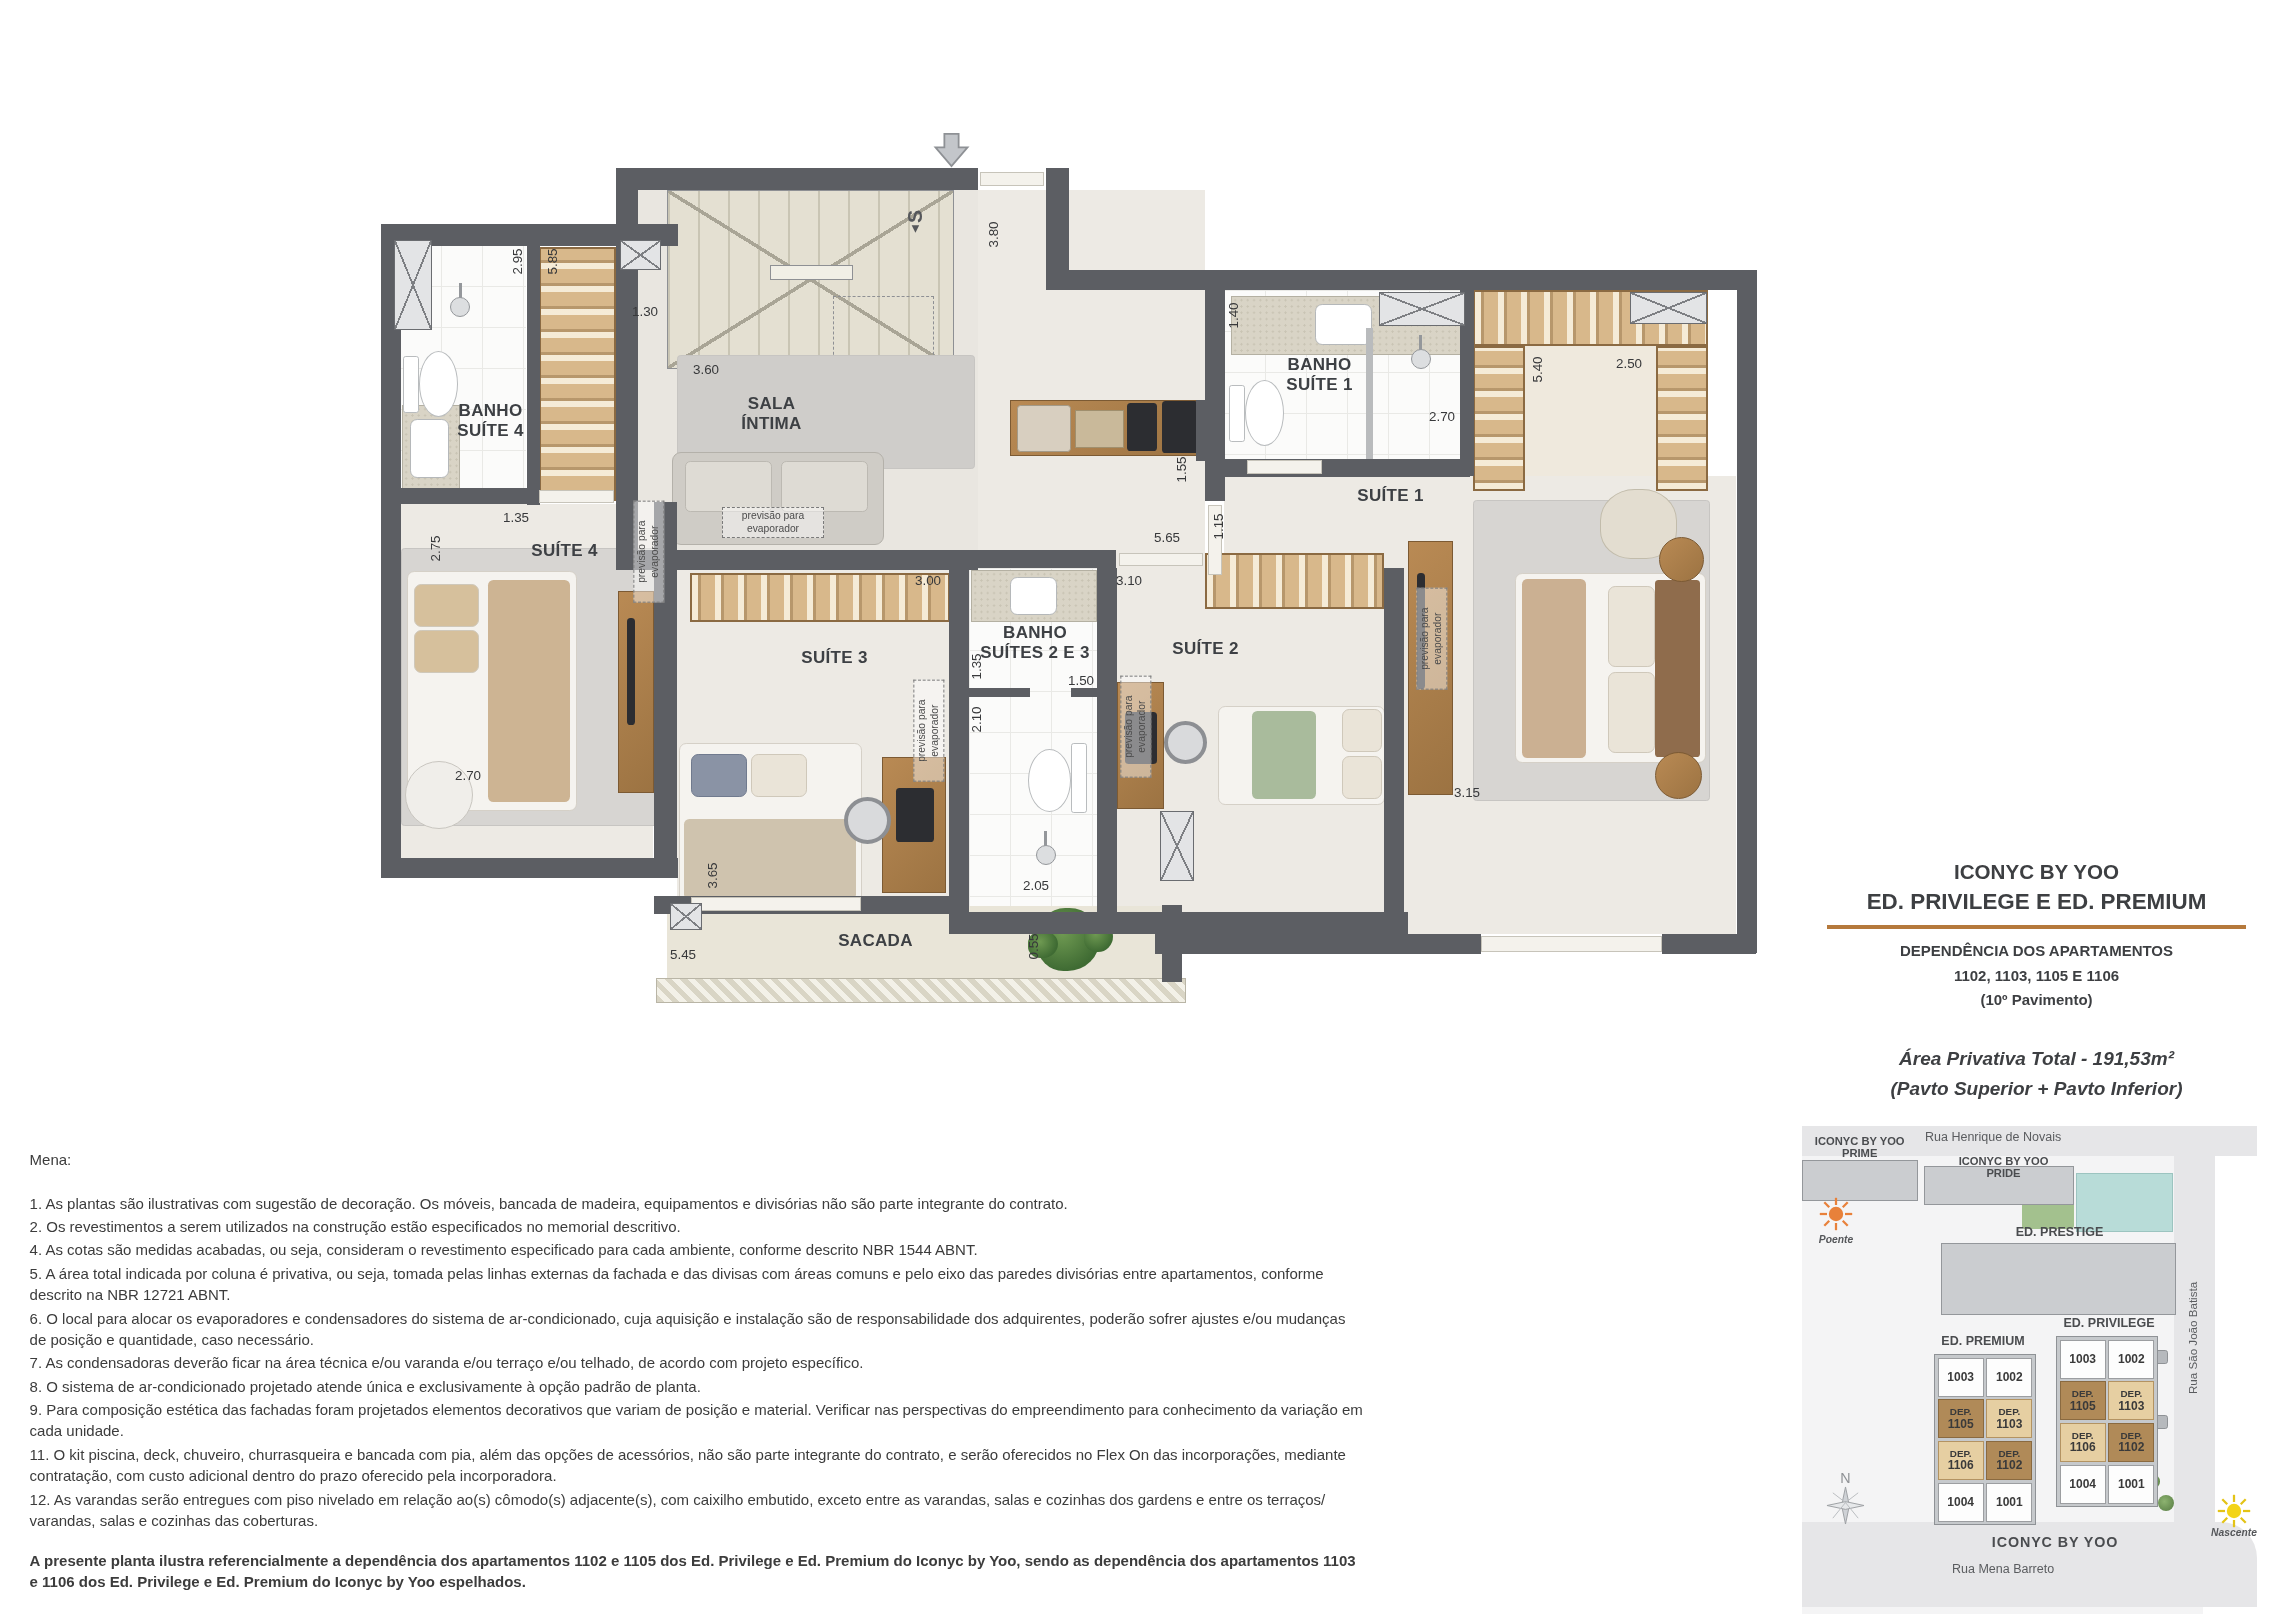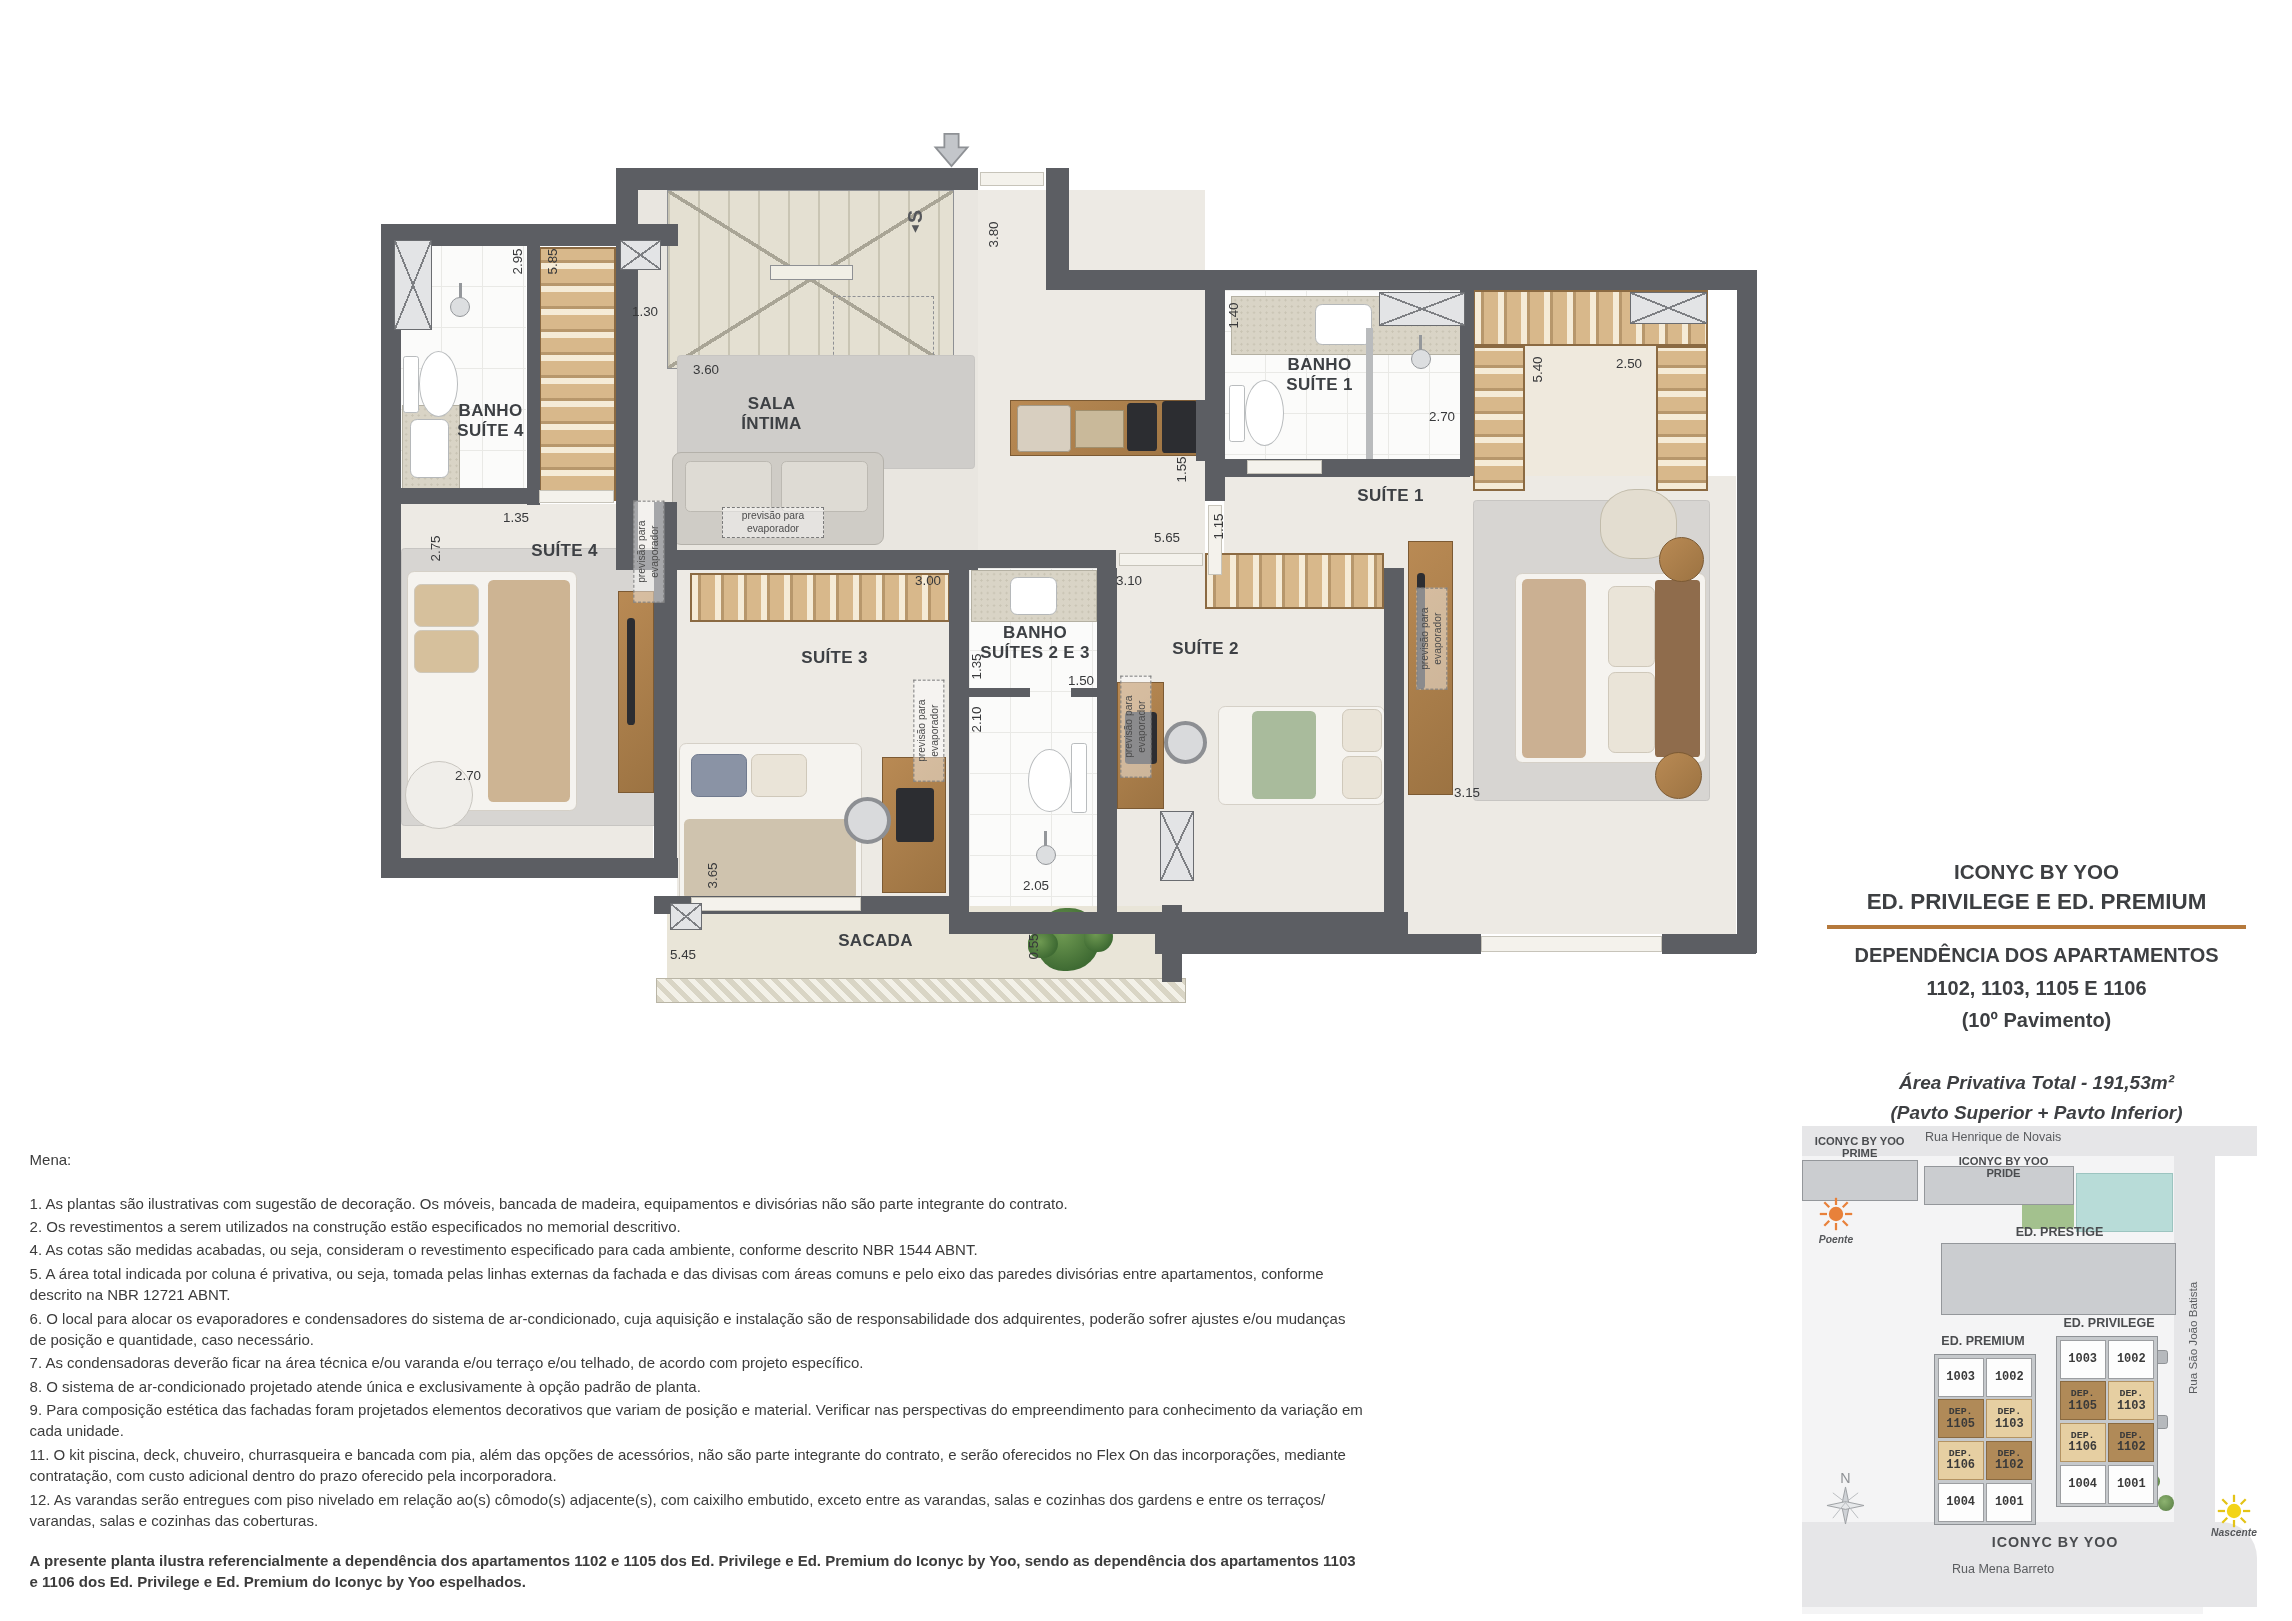--- a/index.html
+++ b/index.html
@@ -58,42 +58,42 @@
   .sofa{position:absolute;background:#cfccc6;border:1.8px solid #b4b1aa;border-radius:9px;}
   .cushion{position:absolute;background:#dedbd4;border:0.9px solid #bcb9b2;border-radius:5.4px;}
   .plant{position:absolute;border-radius:48% 52% 55% 45%;
      background:radial-gradient(circle at 40% 40%,#6f9a52,#3f6b33 70%);}
   .dashedbox{position:absolute;border:1.8px dashed #8e9094;}
   
   .tblock{position:absolute;left:1827px;top:858px;width:419px;text-align:center;color:#3d3f42;}
   .tb1{font-size:20.6px;font-weight:bold;line-height:1.4;}
   .tb2{font-size:22.4px;font-weight:bold;line-height:1.3;}
   .trule{height:3.6px;background:#b5793c;margin:9px 0 10.7px 0;}
-  .tb3{font-size:20px;font-weight:bold;line-height:1.62;}
+  .tb3{font-size:15px;font-weight:bold;line-height:1.62;}
   .tarea{font-size:19px;font-weight:bold;font-style:italic;line-height:1.55;margin-top:32px;}
   
   .notes{position:absolute;left:29.6px;top:1149px;width:1334px;font-size:15px;line-height:21.5px;color:#3c3c3c;}
   .notes .nh{margin-bottom:22.4px;}
   .notes .ni{margin-bottom:1.8px;}
   .notes .nf{margin-top:18px;font-weight:bold;}
   
   .map-base{position:absolute;background:#f4f4f5;}
   .street{position:absolute;background:#e6e6e8;}
   .bldg{position:absolute;background:#cbcdd0;border:1.8px solid #94979b;box-sizing:border-box;}
   .mlabel{position:absolute;font-weight:bold;color:#4a4c4f;text-align:center;white-space:pre-line;}
   .stlabel{position:absolute;color:#5a5c5f;font-size:12.5px;white-space:nowrap;}
   .pool{position:absolute;background:#b8dcd8;border:0.9px solid #9cc4c0;}
   .green{position:absolute;background:#a3c18e;border-radius:3.6px;}
   .tree{position:absolute;background:radial-gradient(circle at 40% 40%,#8db370,#557a42);border-radius:50%;}
   .car{position:absolute;background:#b6b9bd;border:0.9px solid #8f9296;border-radius:2.7px;}
   .tw{position:absolute;width:102px;background:#c6c9cc;border:1.8px solid #8f9296;padding:2.7px;
       display:flex;flex-direction:column;gap:2.7px;box-sizing:border-box;}
   .tr{display:flex;gap:2.7px;height:39px;}
   .tc{flex:1;display:flex;flex-direction:column;align-items:center;justify-content:center;
-      font-weight:bold;font-size:12px;color:#3a3a3a;line-height:1.1;font-family:Liberation Mono, monospace;}
+      font-weight:bold;font-size:12px;color:#3a3a3a;line-height:1.1;}
   .tc.white{background:#fdfdfd;border:0.9px solid #9c9ea1;}
   .tc.dark{background:#b08a58;border:0.9px solid #8a6a40;}
   .tc.light{background:#e6cfa2;border:0.9px solid #b39362;}
   .dep{font-size:9.9px;}
   .sunlabel{position:absolute;font-size:10.3px;font-weight:bold;font-style:italic;color:#55575a;text-align:center;width:72px;}
 </style>
 </head>
 <body>
 
 <div class="page">

